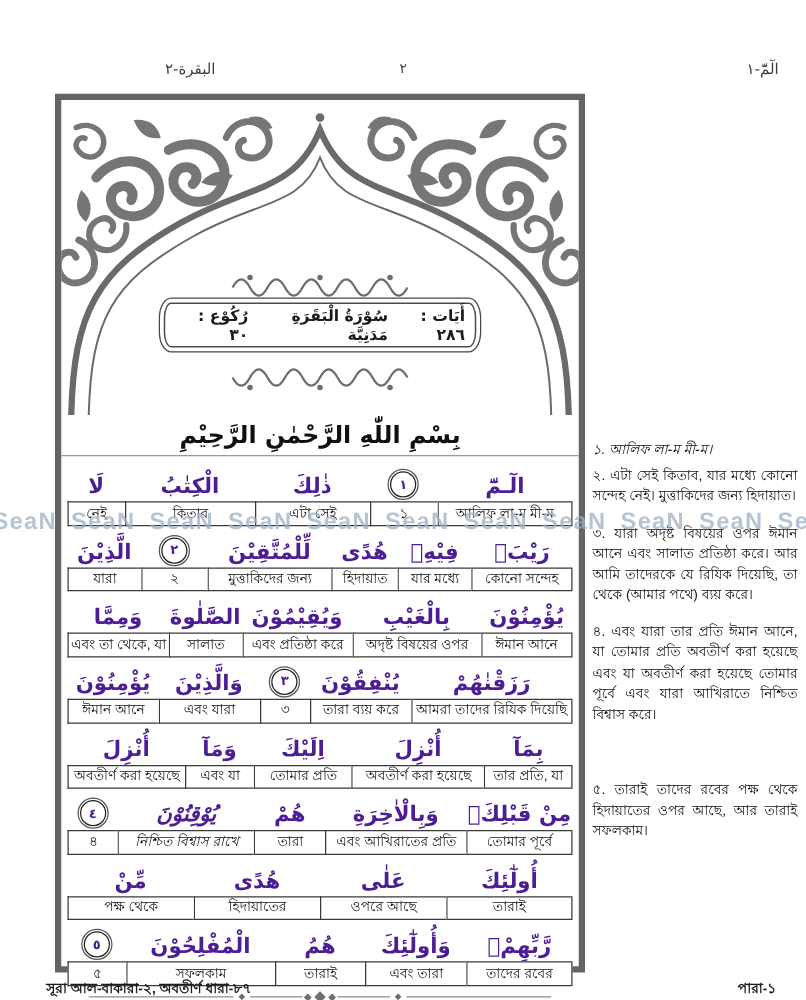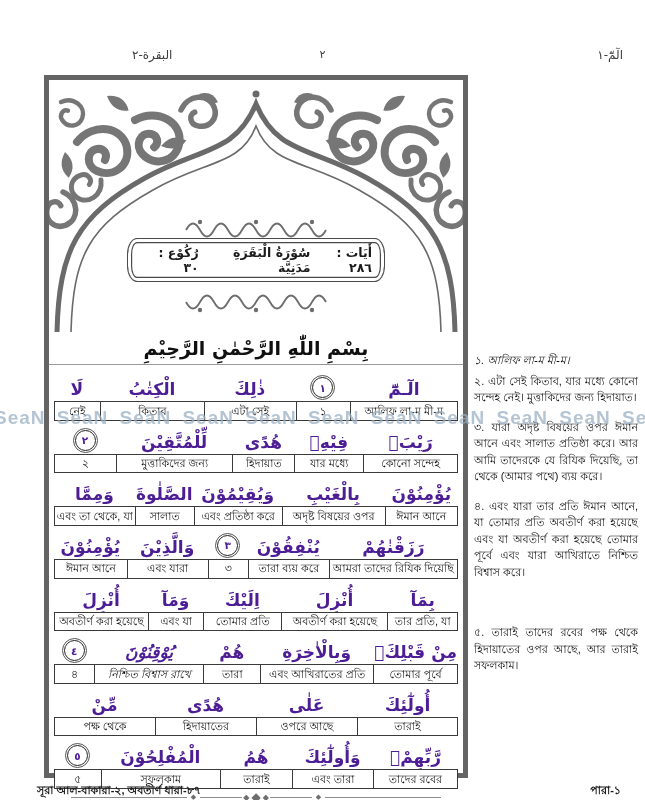--- a/index.html
+++ b/index.html
@@ -186,20 +186,24 @@
           <div class="word-col" style="flex-grow: 1.35;">
             <div class="ar">لِّلْمُتَّقِيْنَ</div>
             <div class="bn-cell">মুত্তাকিদের জন্য</div>
           </div>
           <div class="word-col" style="flex-grow: 0.72;">
             <div class="ar">
               <span class="marker">٢</span>
             </div>
             <div class="bn-cell">২</div>
           </div>
+          <div class="word-col" style="flex-grow: 0.8;">
+            <div class="ar">الَّذِيْنَ</div>
+            <div class="bn-cell">যারা</div>
+          </div>
         </div>
         <div class="word-row">
           <div class="word-col" style="flex-grow: 1;">
             <div class="ar">يُؤْمِنُوْنَ</div>
             <div class="bn-cell">ঈমান আনে</div>
           </div>
           <div class="word-col" style="flex-grow: 1.4;">
             <div class="ar">بِالْغَيْبِ</div>
             <div class="bn-cell">অদৃষ্ট বিষয়ের ওপর</div>
           </div>

